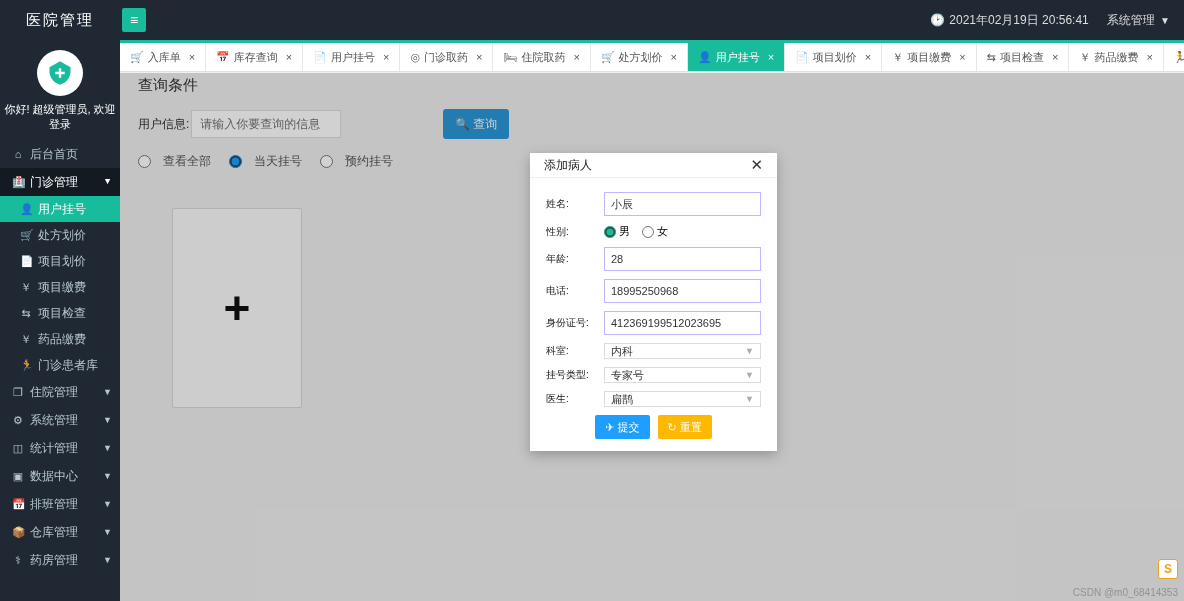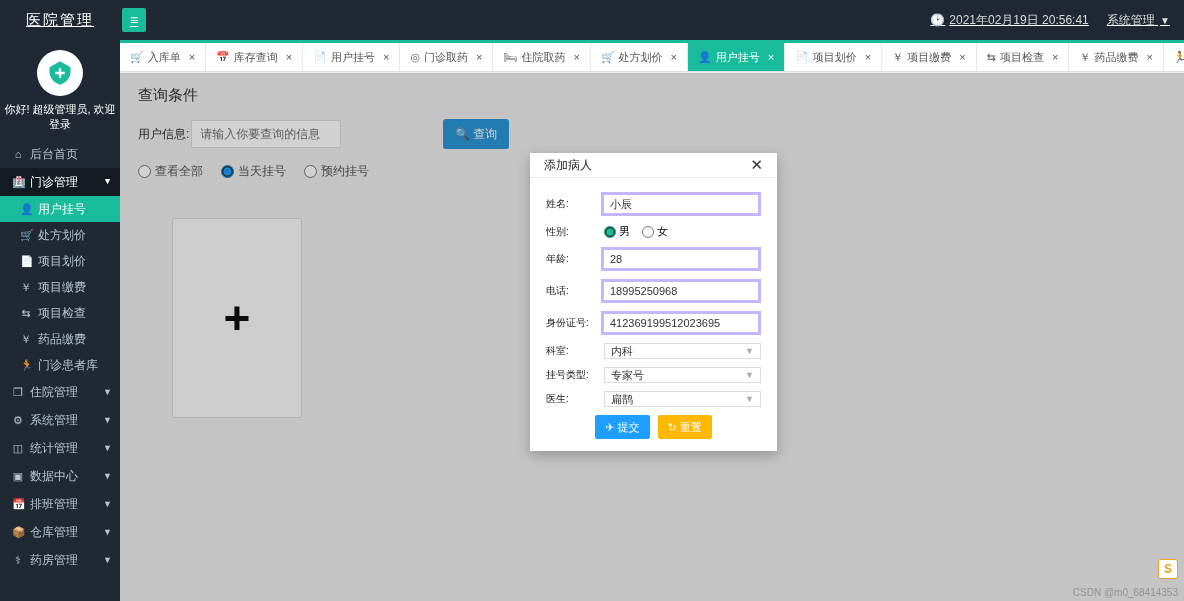--- a/index.html
+++ b/index.html
@@ -1,19 +1,19 @@
 <!DOCTYPE html>
 <html><head>
 <meta charset="utf-8">
 <style>
 * { margin:0; padding:0; box-sizing:border-box; font-family:"Microsoft YaHei","Helvetica Neue",Arial,sans-serif; }
 body { width:1184px; height:601px; overflow:hidden; background:#f0f0f0; position:relative; }
 
 
-.header { height:40px; background:#1f2833; color:#fff; display:flex; align-items:center; font-size:14px;text-decoration:underline; }
+.header { height:40px; background:#1f2833; color:#fff; display:flex; align-items:center; font-size:14px; }
 .app-title { width:120px; text-align:center; font-size:15px; letter-spacing:2px; }
 .menu-btn { width:24px; height:24px; background:#18bc9c; margin-left:2px; display:flex; align-items:center; justify-content:center; border-radius:2px; cursor:pointer; }
 .menu-btn span{ font-size:14px;color:#fff;}
 .header-spacer { flex:1; }
 .datetime { display:flex; align-items:center; gap:4px; font-size:12px; color:#ddd; margin-right:18px;}
 .user-dd { font-size:12px; color:#ddd; margin-right:14px; cursor:pointer; }
 .chev-ic { font-size:10px; margin-left:2px; }
 
 
 .sidebar { position:absolute; top:40px; left:0; bottom:0; width:120px; background:#1f2833; color:#b8c7ce; font-size:12px; }
@@ -31,42 +31,42 @@
 
 
 .content { position:absolute; left:120px; right:0; top:40px; bottom:0; background:#f0f0f0;}
 .tabs { height:32px; background:#fff; border-top:3px solid #18bc9c; border-bottom:1px solid #e0e0e0; display:flex; align-items:stretch; font-size:11px; overflow:hidden;}
 .tab { display:flex; align-items:center; padding:0 10px; gap:4px; border-right:1px solid #e7e7e7; color:#555; cursor:pointer; white-space:nowrap;}
 .tab.active { background:#18bc9c; color:#fff;}
 .tab .tab-ic { font-size:11px;}
 .tab .close-ic { font-size:11px; margin-left:4px;}
 .tab-spacer{flex:1;}
 
-.panel { padding:14px 18px; }
+.panel { padding:4px 18px; }
 .panel-title { font-size:15px; color:#333; margin-bottom:14px;}
 .query-row { display:flex; align-items:center; gap:2px; margin-bottom:14px;}
 .q-label { font-size:12px; color:#333;}
 .q-input { width:150px; height:28px; border:1px solid #dcdcdc; font-size:12px; padding:0 8px; color:#555;}
 .q-btn { height:30px; padding:0 12px; background:#2a96d8; color:#fff; border:none; border-radius:3px; font-size:12px; display:flex; align-items:center; gap:3px; cursor:pointer; margin-left:100px;}
 .radio-row { display:flex; align-items:center; gap:18px; font-size:12px; color:#555;}
-.radio-row label{display:flex;align-items:center;gap:4px;cursor:pointer;}
+.radio-row label{display:flex;align-items:center;gap:12px;cursor:pointer;}
 .radio-row input{accent-color:#1e9fff;width:13px;height:13px;}
 
 .add-card { margin-top:38px; margin-left:34px; width:130px; height:200px; border:1px solid #d8d8d8; background:#fafafa; display:flex; align-items:center; justify-content:center; cursor:pointer; border-radius:2px;}
 .add-card .plus { font-size:46px; font-weight:bold; color:#111; line-height:1;}
 
 
 .mask { position:absolute; left:120px; right:0; top:73px; bottom:0; background:rgba(0,0,0,0.18);}
 .dialog { position:absolute; width:247px; background:#fff; left:530px; top:153px; box-shadow:0 4px 12px rgba(0,0,0,.25); font-size:12px;}
 .dlg-head { height:20px; padding:12px 14px; display:flex; align-items:center; justify-content:space-between; border-bottom:1px solid #eee; color:#222;}
 .dlg-head .close-x{ cursor:pointer; font-size:15px; color:#333;}
 .dlg-body{ padding:14px 16px 12px;}
 .frow{ display:flex; align-items:center; margin-bottom:8px;}
 .flabel{ width:58px; text-align:left; color:#222; padding-right:6px; font-size:10px;}
-.finput{ flex:1; height:24px; border:3px solid #c4b5fd; padding:0 6px; font-size:11px; color:#333;}
+.finput{ flex:1; height:24px; border:1px solid #c4b5fd; padding:0 6px; font-size:11px; color:#333;}
 .fselect{ flex:1; height:16px; border:1px solid #dcdcdc; padding:0 6px; font-size:11px; color:#333; display:flex; align-items:center; justify-content:space-between; cursor:pointer;}
 .fselect .sv{color:#333;}
 .fselect .dd{color:#aaa;font-size:9px;}
 .fradio{ display:flex; gap:12px; font-size:11px;}
 .fradio label{display:flex;align-items:center;gap:3px;cursor:pointer;}
 .fradio input{accent-color:#18bc9c;width:12px;height:12px;}
 .fbtns{ display:flex; justify-content:center; gap:8px; margin-top:8px;}
 .fbtn{ height:24px; padding:0 10px; border:none; border-radius:2px; font-size:11px; color:#fff; display:flex; align-items:center; gap:3px; cursor:pointer;}
 .fbtn.submit{ background:#1e9fff;}
 .fbtn.reset{ background:#ffb800;}

